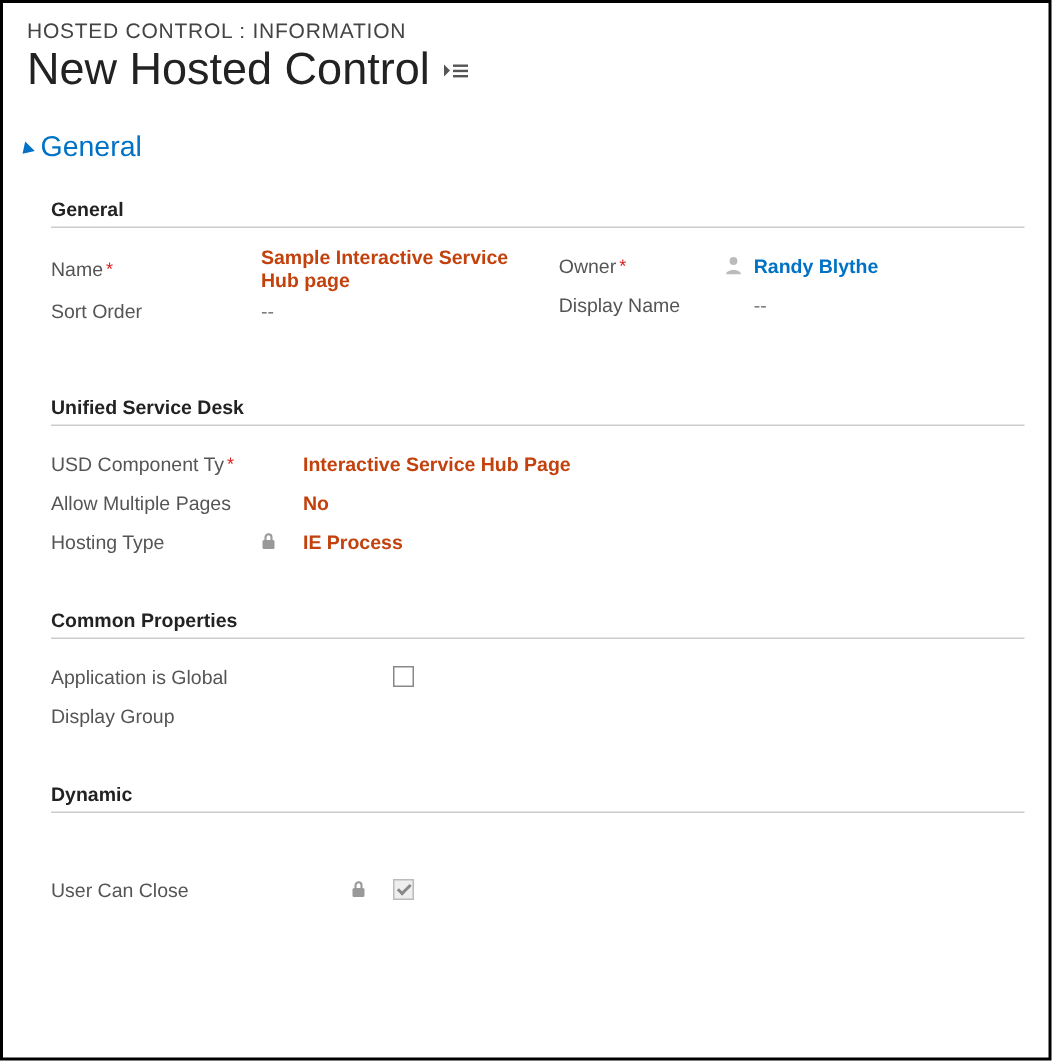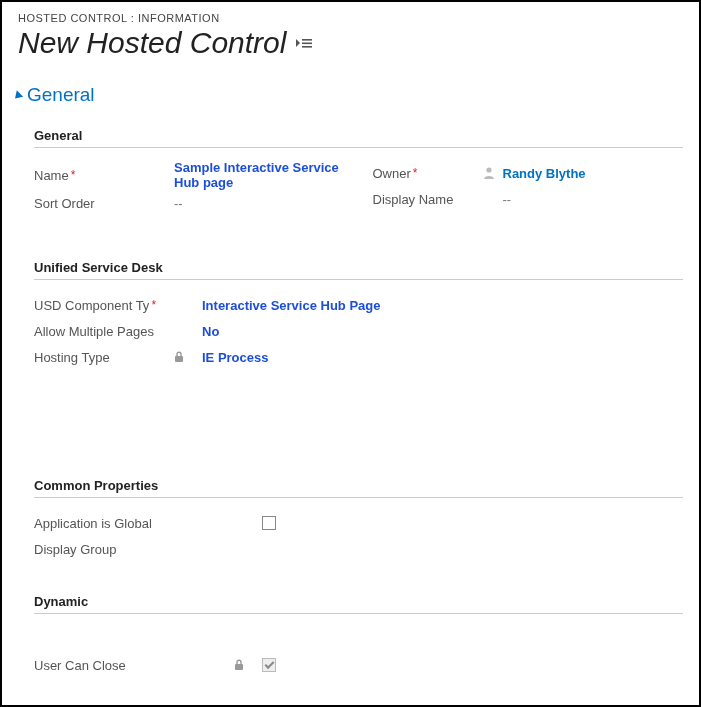--- a/index.html
+++ b/index.html
@@ -8,31 +8,30 @@
       font-size: 13px;
       color: #333;
       background: #fff;
       width: 701px;
       height: 707px;
       border: 2px solid #000;
       padding: 10px 16px;
       overflow: hidden;
     }
     .breadcrumb {
-      font-size: 11px;
+      font-size: 14px;
       color: #444;
       letter-spacing: 0.5px;
       margin-bottom: 2px;
     }
     .title-row {
       display: flex;
       align-items: center;
       gap: 10px;
       margin-bottom: 24px;
-      font-style: italic;
     }
     .page-title {
       font-size: 30px;
       font-weight: 300;
       color: #222;
     }
     .title-menu-icon svg { display: block; }
     .section-tab {
       display: flex;
       align-items: center;
@@ -79,21 +78,21 @@
       width: 140px;
       color: #555;
       flex-shrink: 0;
       position: relative;
       display: flex;
       align-items: center;
     }
     .req { color: #d22; margin-left: 2px; font-size: 12px; }
     .field-value {
       font-weight: 600;
-      color: #1d4ed8;
+      color: #c2410c;
       flex: 1;
     }
     .field-value.placeholder { color: #777; font-weight: 400; }
     .lock-icon { margin-right: 10px; color: #888; }
     .lock-icon svg { display:block; }
     .field-label-wide { width: 200px; }
     .link-value { color: #0072c6; font-weight: 600; }
     .user-icon { color: #999; margin-right: 8px; }
     .user-icon svg { display: block; }
     .checkbox-box {
@@ -172,21 +171,21 @@
         <div class="field-label" style="width:110px;">Display Name</div>
         <div class="value-cell">
           <span style="width:20px;"></span>
           <span class="field-value placeholder">--</span>
         </div>
       </div>
     </div>
   </div>
 </div>
 
-<div class="subsection" style="margin-bottom:108px;">
+<div class="subsection" style="margin-bottom:32px;">
   <div class="subsection-title">Unified Service Desk</div>
 
   <div class="field-row">
     <div class="field-label">
       <span>USD Component Ty</span>
         <span class="req">*</span>
     </div>
     <div class="lock-slot"></div>
     <div class="field-value">Interactive Service Hub Page</div>
   </div>

